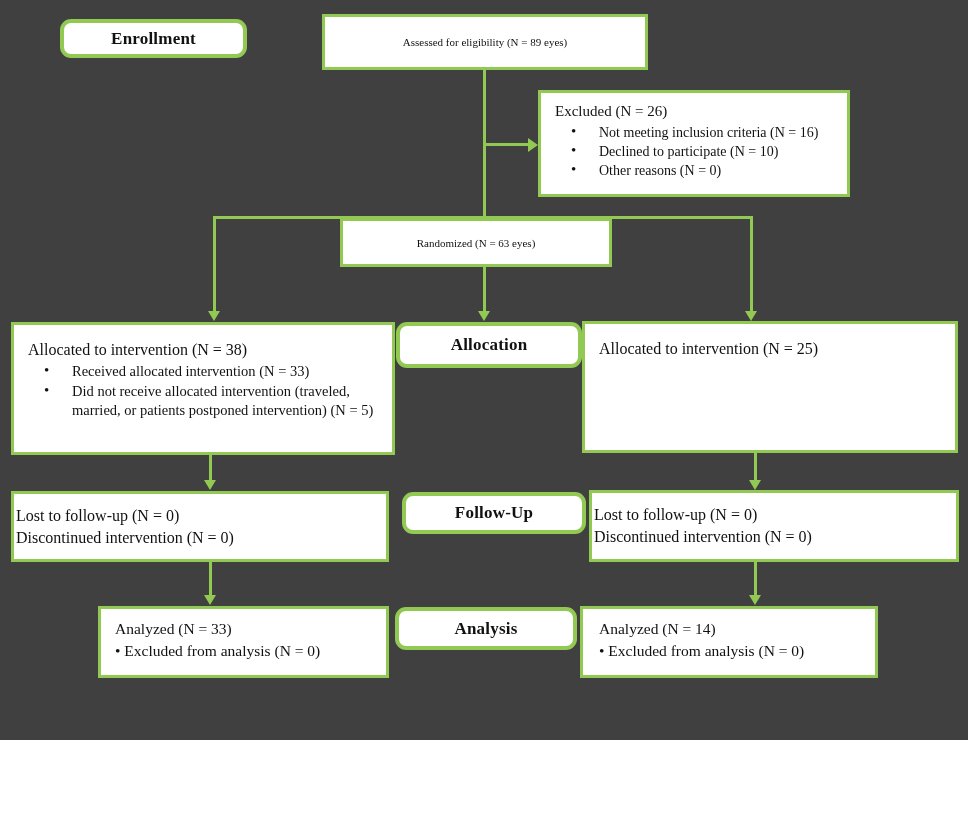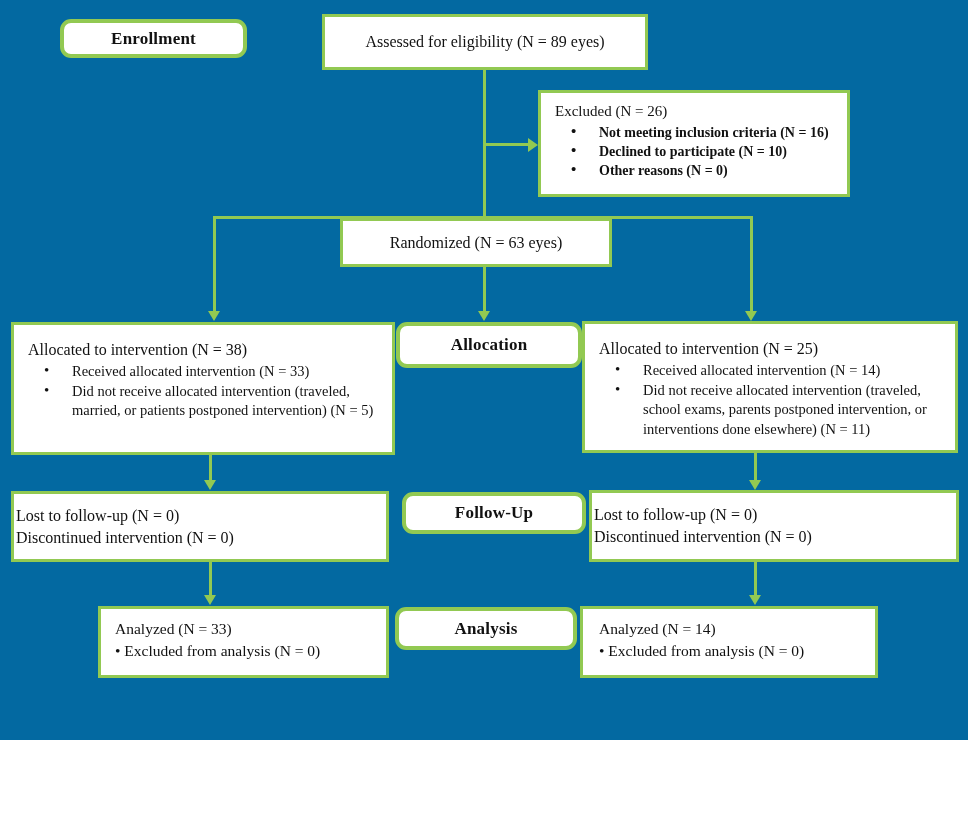--- a/index.html
+++ b/index.html
@@ -3,59 +3,59 @@
 <meta charset="utf-8">
 <style>
   :root{
     --green:#92c952;
     --ink:#111111;
   }
   html,body{margin:0;padding:0;background:#ffffff;}
   #canvas{
     position:relative;
     width:968px;height:740px;
-    background:#0369a1;
+    background:#404040;
     font-family:"Liberation Serif", serif;
     color:var(--ink);
     overflow:hidden;
   }
   .box{
     position:absolute;
     border:3px solid var(--green);
     background:#ffffff;
     box-sizing:border-box;
   }
   .stage{
     border-width:4px;
     border-radius:11px;
     display:flex;align-items:center;justify-content:center;
     font-weight:bold;
     font-size:17px;
     letter-spacing:.2px;
   }
   .center-text{
     display:flex;align-items:center;justify-content:center;
-    font-size:16px;
+    font-size:11px;
   }
   .pad-box{padding:8px 10px 6px 14px;}
   .title-line{font-size:16px;line-height:22px;}
   .bullets{margin-top:1px;}
   .bullet-item{
     position:relative;
     padding-left:44px;
     font-size:14.5px;
     line-height:19.5px;
   }
   .bullet-item::before{
     content:"\2022";
     position:absolute;left:16px;top:-1px;
     font-size:15px;
   }
   .excl .title-line{font-size:15px;line-height:21px;}
-  .excl .bullet-item{font-size:14px;line-height:19px;font-weight:bold;}
+  .excl .bullet-item{font-size:14px;line-height:19px;}
   .stack-center{
     display:flex;flex-direction:column;justify-content:center;
     padding-left:2px;
   }
   .stack-center .line{font-size:16px;line-height:22px;}
   .an-box{padding:9px 0 0 14px;}
   .an-box .line{font-size:15.5px;line-height:22px;}
   
   .vline{
     position:absolute;width:3px;background:var(--green);
@@ -127,24 +127,20 @@
     <div class="bullets">
       <div class="bullet-item">Received allocated intervention (N = 33)</div>
       <div class="bullet-item">Did not receive allocated intervention (traveled, married, or patients postponed intervention) (N = 5)</div>
     </div>
   </div>
 
   <div class="box stage" style="left:396px;top:322px;width:186px;height:46px;text-align:right;">Allocation</div>
 
   <div class="box pad-box" style="left:582px;top:321px;width:376px;height:132px;padding-top:14px;">
     <div class="title-line">Allocated to intervention (N = 25)</div>
-    <div class="bullets">
-      <div class="bullet-item">Received allocated intervention (N = 14)</div>
-      <div class="bullet-item">Did not receive allocated intervention (traveled, school exams, parents postponed intervention, or interventions done elsewhere) (N = 11)</div>
-    </div>
   </div>
 
   <div class="box stack-center" style="left:11px;top:491px;width:378px;height:71px;">
     <div class="line">Lost to follow-up (N = 0)</div>
     <div class="line">Discontinued intervention (N = 0)</div>
   </div>
 
   <div class="box stage" style="left:402px;top:492px;width:184px;height:42px;">Follow-Up</div>
 
   <div class="box stack-center" style="left:589px;top:490px;width:370px;height:72px;">

